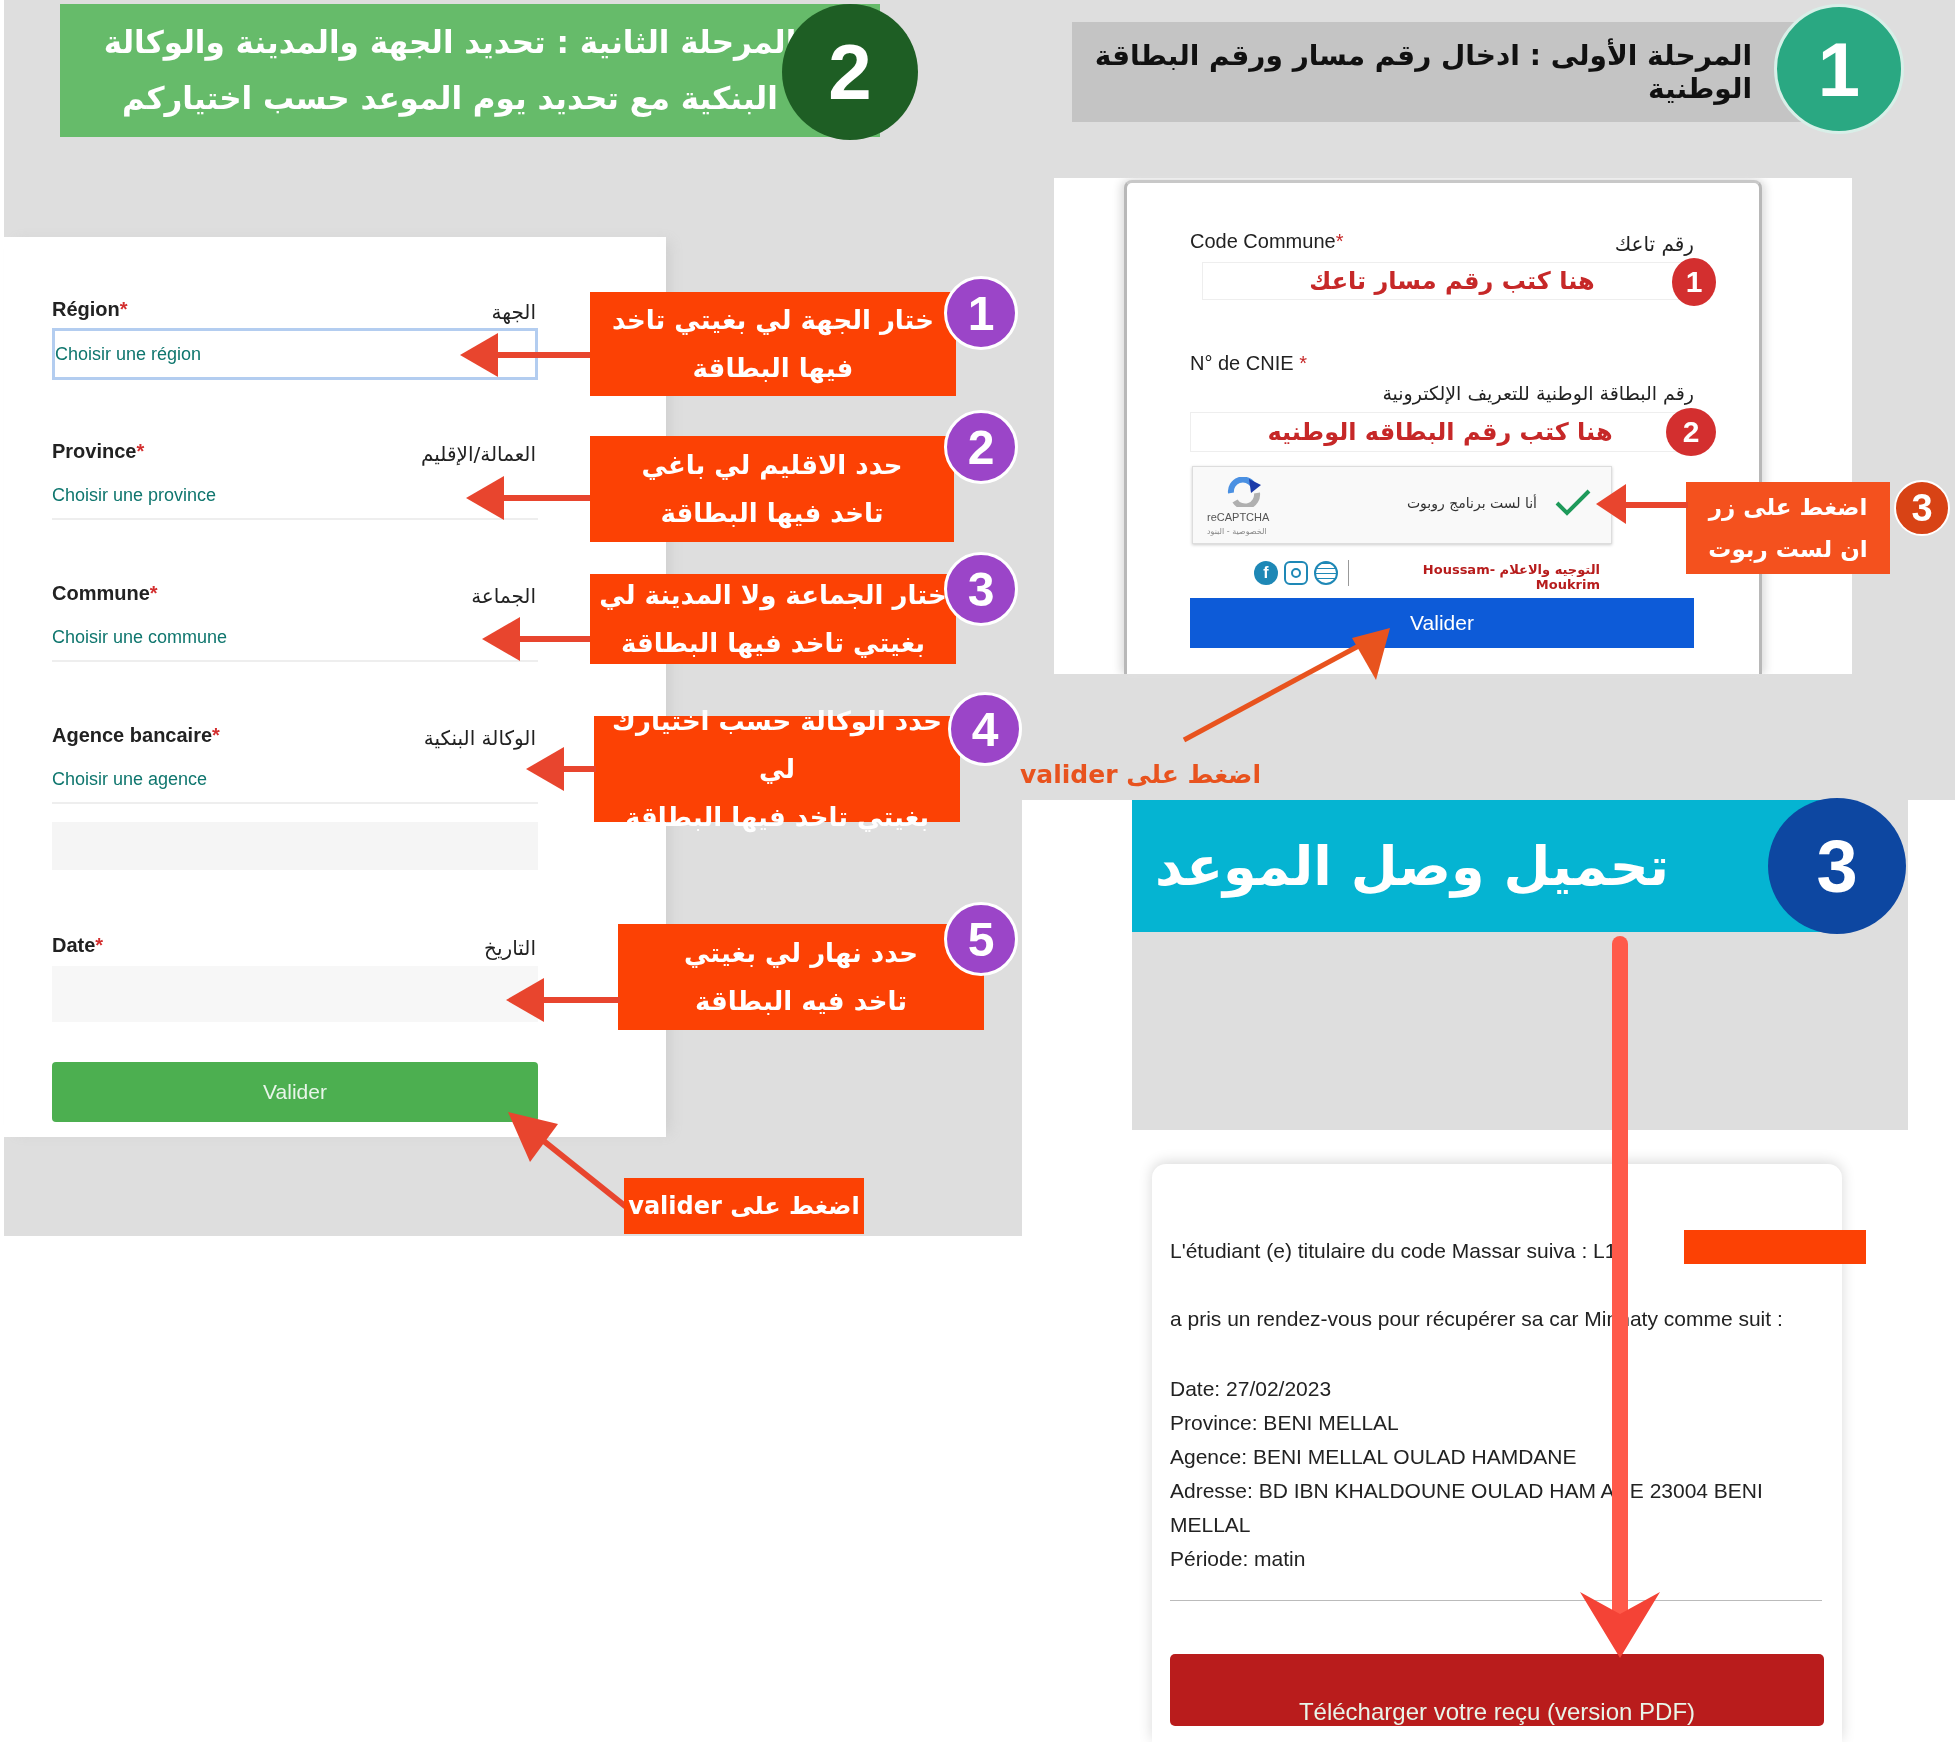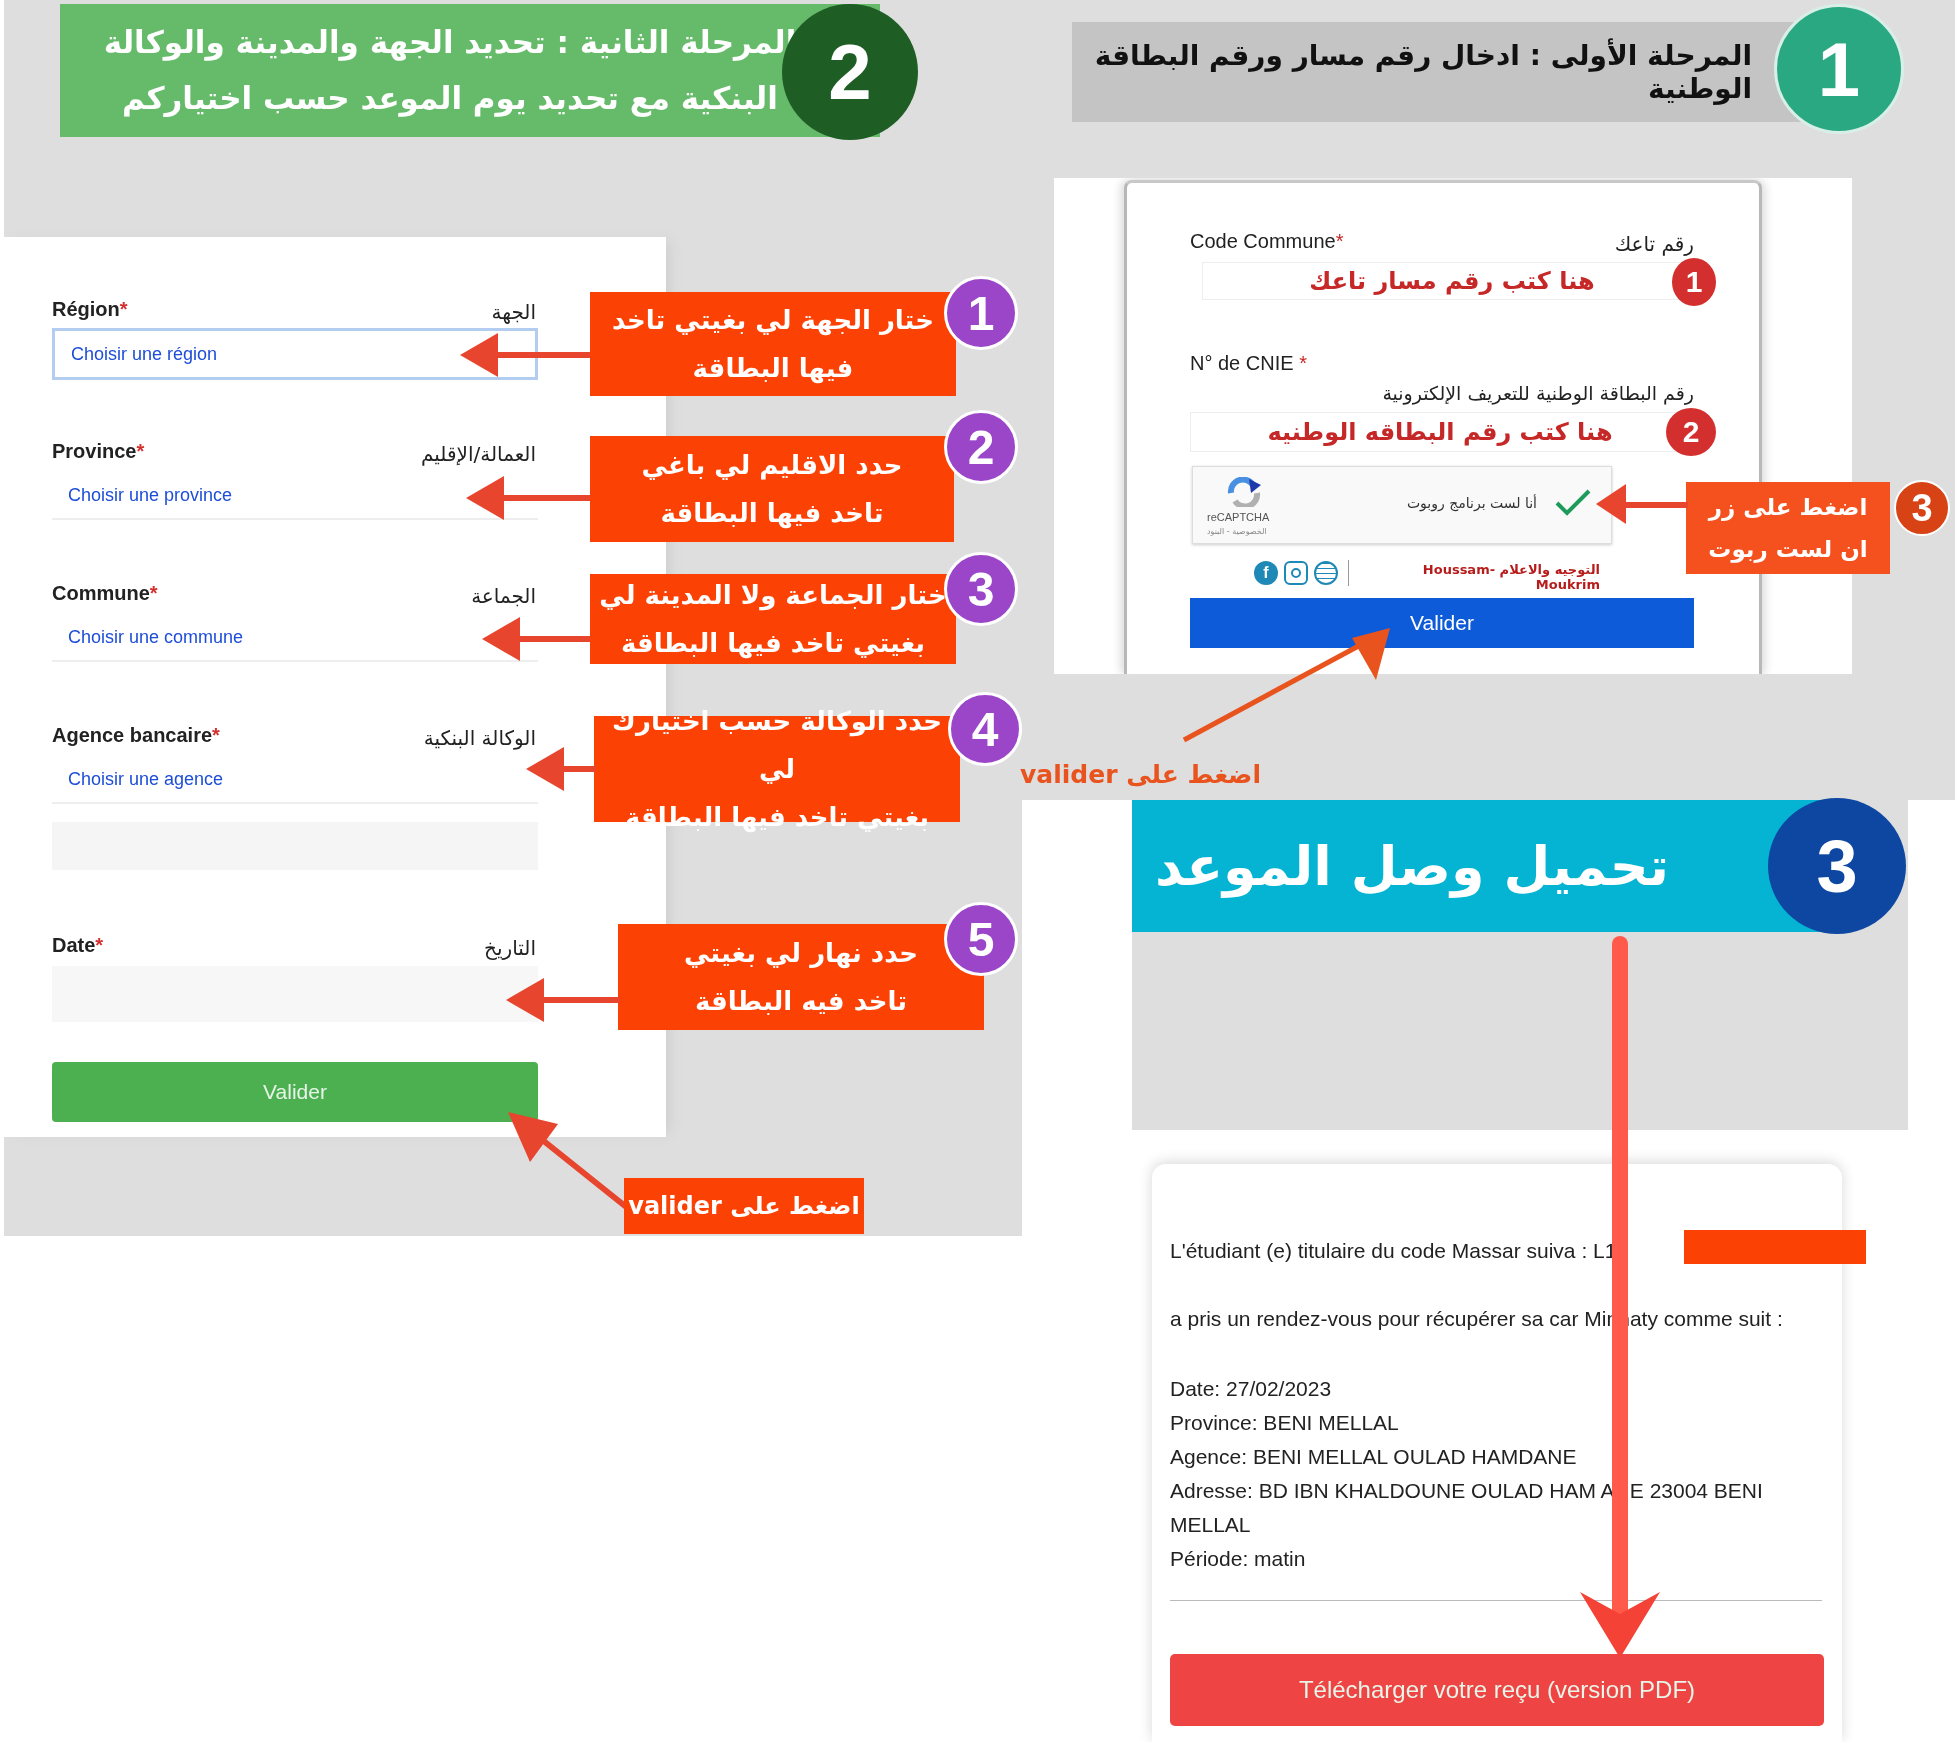--- a/index.html
+++ b/index.html
@@ -5,21 +5,21 @@
   * { box-sizing: border-box; margin: 0; padding: 0; }
   body { width: 1955px; height: 1742px; background: #ffffff; position: relative; overflow: hidden; font-family: "Liberation Sans", "DejaVu Sans", sans-serif; }
   .abs { position: absolute; }
   .gray-bg { background: #dedede; }
   .ar { font-family: "DejaVu Sans", sans-serif; direction: rtl; font-weight: bold; }
   .banner-text { color: #fff; text-align: center; line-height: 56px; font-size: 31px; }
   .step-circle { border-radius: 50%; display: flex; align-items: center; justify-content: center; color: #fff; font-weight: bold; font-family: "Liberation Sans", sans-serif; }
   .field-label { font-size: 20px; font-weight: bold; color: #222; }
   .field-label .req { color: #d32f2f; }
   .field-ar { font-size: 20px; color: #222; font-family: "DejaVu Sans", sans-serif; direction: rtl; }
-  .select-box { background: #fff; border-bottom: 2px solid #eeeeee; font-size: 18px; color: #1d4ed8; padding-left: 16px; display: flex; align-items: center; }
+  .select-box { background: #fff; border-bottom: 2px solid #eeeeee; font-size: 18px; color: #0f766e; display: flex; align-items: center; }
   .callout { background: #fc4104; color: #fff; text-align: center; font-size: 26px; line-height: 48px; display: flex; flex-direction: column; justify-content: center; }
   .purple { background: #9b45c8; border: 3px solid #fff; font-size: 48px; }
   .arrow-line { background: #e8452e; height: 6px; }
   .arrow-head { width: 0; height: 0; border-top: 22px solid transparent; border-bottom: 22px solid transparent; border-right: 38px solid #e8452e; }
   .receipt-line { font-size: 21px; color: #222; line-height: 34px; }
 </style>
 </head>
 <body>
 
 <div class="abs gray-bg" style="left:4px;top:0;width:1018px;height:1236px;"></div>
@@ -212,20 +212,20 @@
 <div class="abs" style="left:1152px;top:1164px;width:690px;height:578px;background:#fff;border-radius:14px 14px 0 0;box-shadow:0 -2px 14px #d8d8d8;"></div>
 <div class="abs receipt-line" style="left:1170px;top:1234px;width:660px;"><span>L'étudiant (e) titulaire du code Massar suiva  : L13</span></div>
 <div class="abs" style="left:1684px;top:1230px;width:182px;height:34px;background:#fc4104;"></div>
 <div class="abs receipt-line" style="left:1170px;top:1302px;width:650px;">a pris un rendez-vous pour récupérer sa car  Minhaty comme suit :</div>
 <div class="abs receipt-line" style="left:1170px;top:1372px;">Date: 27/02/2023</div>
 <div class="abs receipt-line" style="left:1170px;top:1406px;">Province: BENI MELLAL</div>
 <div class="abs receipt-line" style="left:1170px;top:1440px;">Agence: BENI MELLAL OULAD HAMDANE</div>
 <div class="abs receipt-line" style="left:1170px;top:1474px;width:650px;">Adresse: BD IBN KHALDOUNE OULAD HAM  ANE 23004 BENI MELLAL</div>
 <div class="abs receipt-line" style="left:1170px;top:1542px;">Période: matin</div>
 <div class="abs" style="left:1170px;top:1600px;width:652px;height:1px;background:#bbb;"></div>
-<div class="abs" style="left:1170px;top:1654px;width:654px;height:72px;background:#ef4444;border-radius:5px;color:#e8f5e9;font-size:24px;display:flex;align-items:center;justify-content:center;">
+<div class="abs" style="left:1170px;top:1654px;width:654px;height:72px;background:#b91c1c;border-radius:5px;color:#e8f5e9;font-size:24px;display:flex;align-items:flex-end;justify-content:center;">
   <span>Télécharger votre reçu (version PDF)</span>
 </div>
 
 <div class="abs" style="left:1612px;top:936px;width:16px;height:690px;background:#ff5a4a;border-radius:8px 8px 0 0;"></div>
 <svg class="abs" style="left:1580px;top:1592px;" width="80" height="70">
   <polygon points="0,0 40,66 80,0 40,22" fill="#f44336"></polygon>
 </svg>
 
 </body></html>

